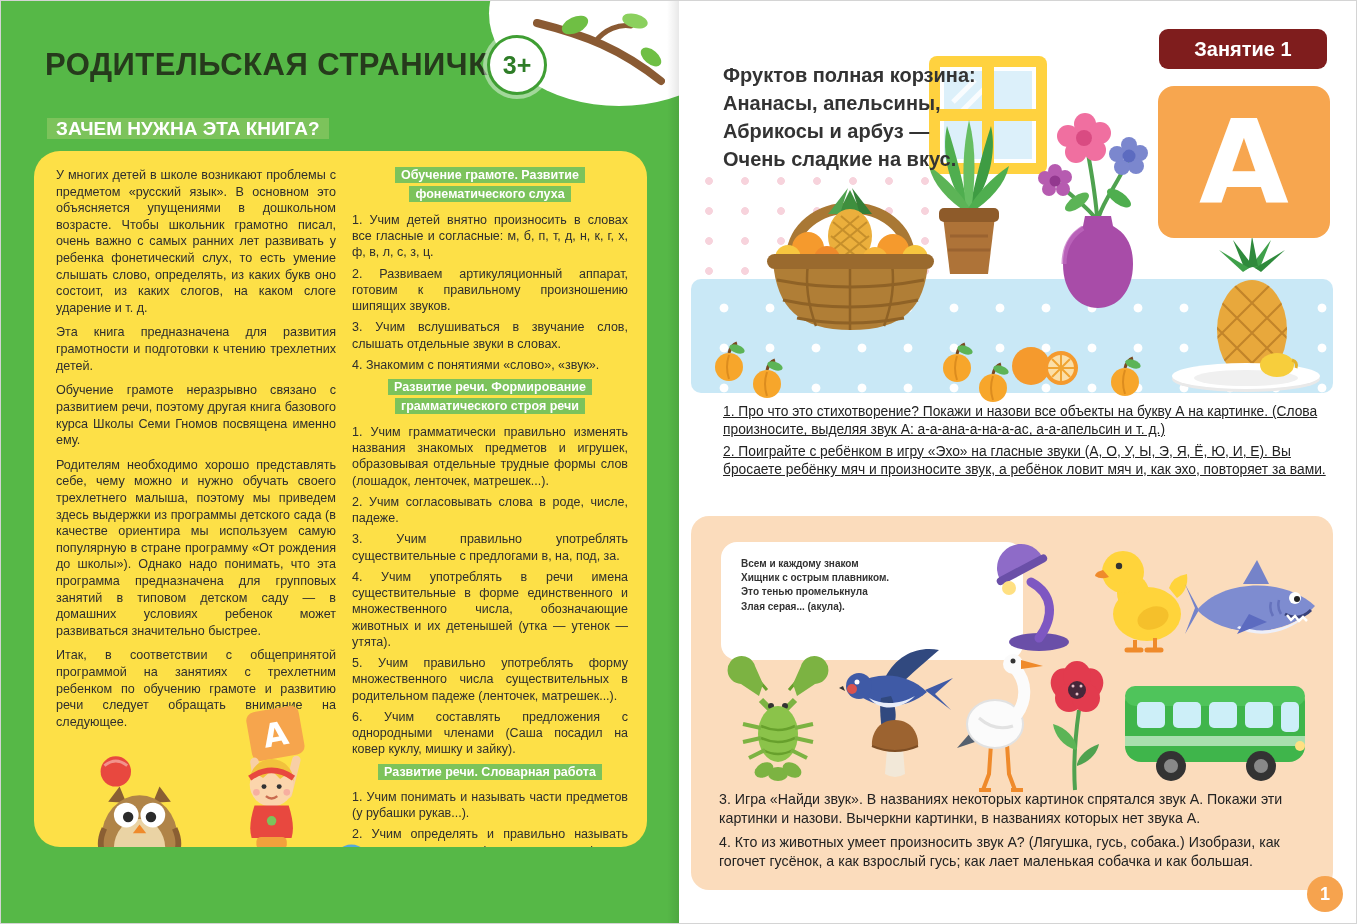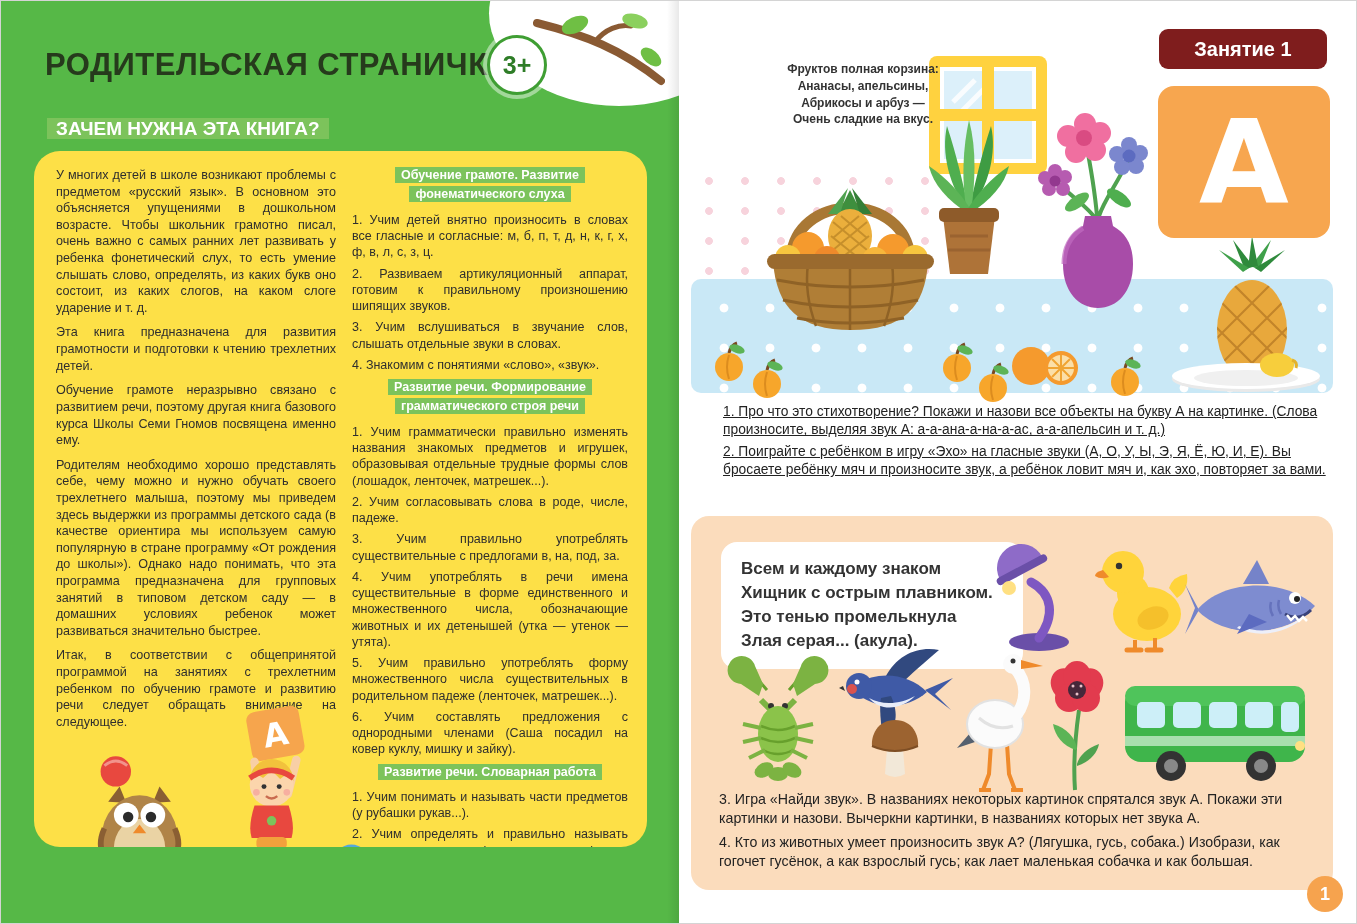--- a/index.html
+++ b/index.html
@@ -27,34 +27,34 @@
   .left-illus{position:absolute;left:26px;top:552px;width:332px;height:190px;}
   .footer-note{position:absolute;left:312px;top:726px;display:flex;align-items:center;gap:7px;}
   .footer-arrows{color:#E0392F;font-size:15px;letter-spacing:-2px;line-height:1;}
   .footer-text{font-size:12.5px;font-weight:700;font-style:italic;color:#222;}
   .gutter{position:absolute;left:666px;top:0;width:24px;height:100%;pointer-events:none;
           background:linear-gradient(90deg,rgba(0,0,0,0),rgba(0,0,0,.09) 50%,rgba(0,0,0,0));}
   
   .page-right{position:absolute;left:678px;top:0;width:679px;height:924px;background:#fff;}
   .lesson-badge{position:absolute;right:31px;top:28px;min-width:168px;height:40px;background:#7f1d1d;border-radius:9px;
                 color:#fff;font-weight:800;font-size:20px;display:flex;align-items:center;justify-content:center;padding:0 20px;}
-  .poem1{position:absolute;left:44px;top:60px;width:280px;font-size:12px;font-weight:700;line-height:1.4;color:#333;text-align:center;}
+  .poem1{position:absolute;left:44px;top:60px;width:280px;font-size:20px;font-weight:700;line-height:1.4;color:#333;}
   .scene{position:absolute;left:12px;top:25px;width:642px;height:370px;}
   .wall-dots{position:absolute;left:0;top:140px;width:262px;height:113px;
              background-image:radial-gradient(circle,#F6CBD6 3.5px,transparent 4.3px);background-size:36px 30px;opacity:.85;}
   .table-band{position:absolute;left:0;top:253px;width:642px;height:114px;border-radius:10px;background-color:#C9E8F6;
               background-image:radial-gradient(circle,#fff 4px,transparent 4.8px);background-size:46px 40px;background-position:10px 9px;}
   .letter-card{position:absolute;left:467px;top:60px;width:172px;height:152px;background:#F7A64F;border-radius:16px;
                display:flex;align-items:center;justify-content:center;}
   .big-letter{color:#fff;font-size:116px;font-weight:800;line-height:1;font-family:"DejaVu Sans",sans-serif;}
   .tasks-top{position:absolute;left:44px;top:402px;width:606px;font-size:13.8px;line-height:1.33;color:#222;}
   .tasks-top p{margin-bottom:3px;text-decoration:underline;}
   .peach{position:absolute;left:12px;top:515px;width:642px;height:374px;background:#FBDCBC;border-radius:18px;}
   .poem2{position:absolute;left:30px;top:26px;width:302px;min-height:118px;background:#fff;border-radius:16px;
-         padding:15px 20px;font-size:17px;font-weight:700;line-height:1.42;color:#333;}
+         padding:15px 20px;font-size:10px;font-weight:700;line-height:1.42;color:#333;}
   .tasks-bottom{position:absolute;left:28px;top:274px;width:602px;font-size:14.2px;line-height:1.36;color:#222;}
   .tasks-bottom p{margin-bottom:4px;}
   .page-num{position:absolute;right:15px;bottom:13px;width:36px;height:36px;border-radius:50%;background:#F6A34E;
             color:#fff;font-weight:800;font-size:18px;display:flex;align-items:center;justify-content:center;}
   .abs{position:absolute;}
   svg{display:block;width:100%;height:100%;}
 </style>
 </head>
 <body>
 

